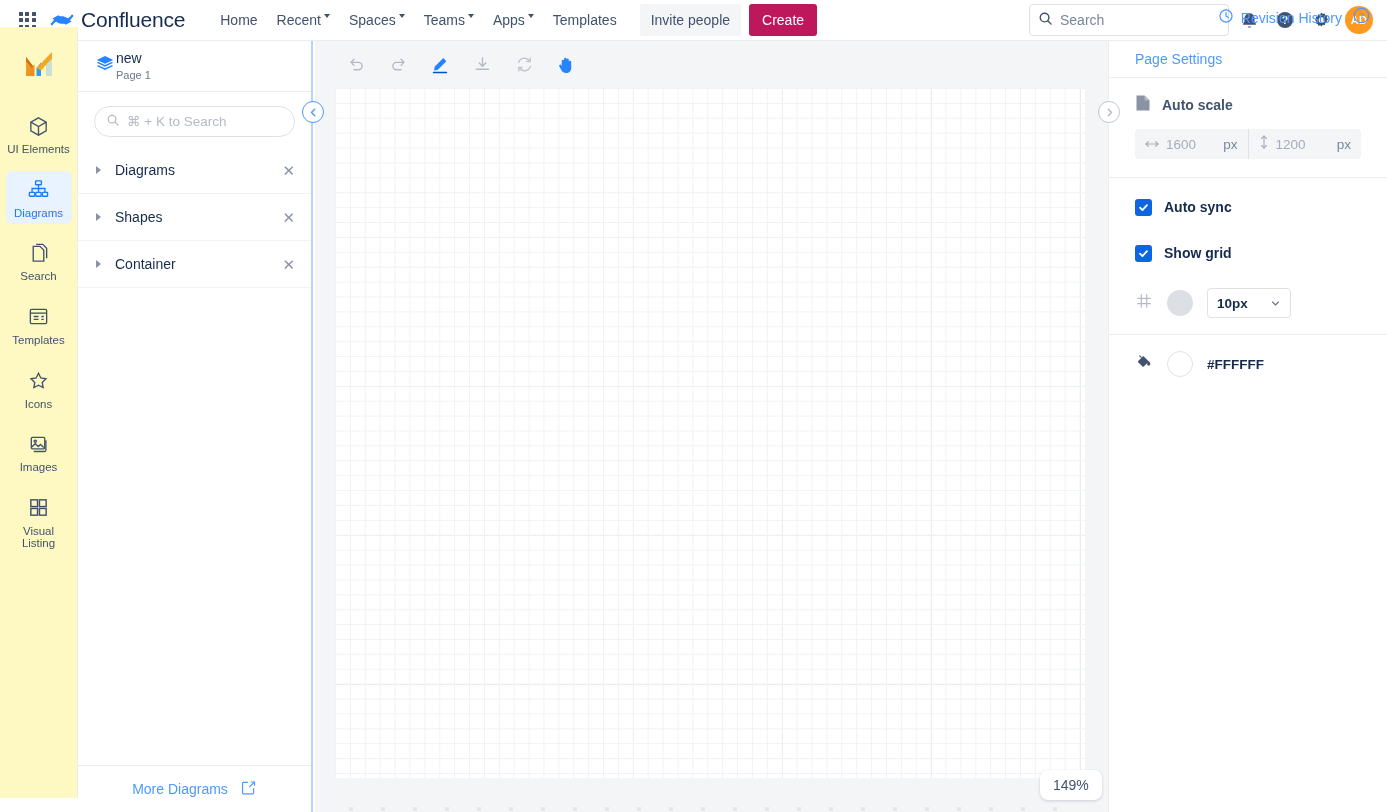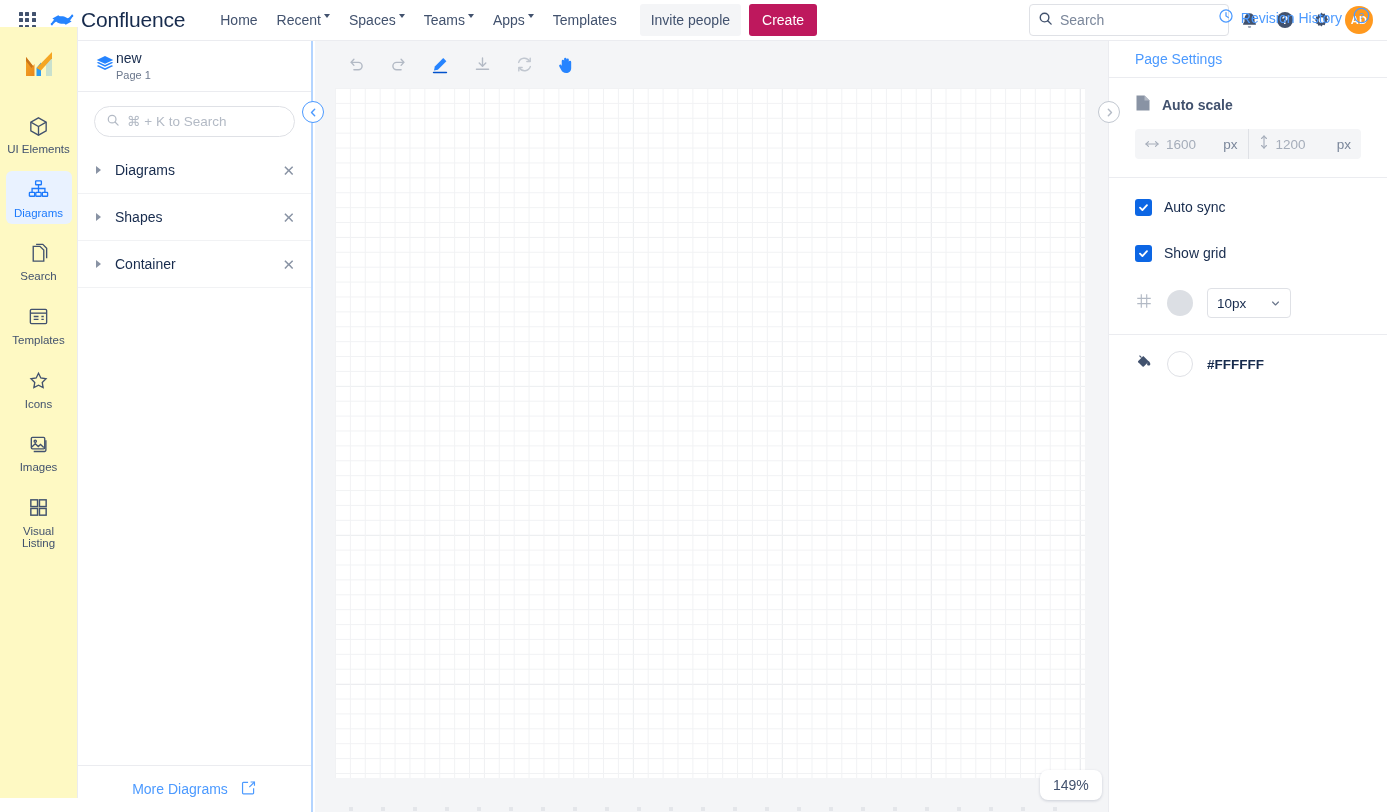--- a/index.html
+++ b/index.html
@@ -181,22 +181,22 @@
   .sizecell { flex: 1; display: flex; align-items: center; gap: 7px; padding: 0 10px; height: 100%; }
   .sizecell + .sizecell { border-left: 1px solid #dfe1e6; }
   .sizecell .val { font-size: 13.5px; color: #a5adba; }
   .sizecell .unit { font-size: 13.5px; color: #7a869a; margin-left: auto; }
   .chk-row { display: flex; align-items: center; gap: 12px; padding: 0 26px; height: 46px; cursor: pointer; }
   .chk {
     width: 17px; height: 17px; border-radius: 3px; background: #0c66e4; display: flex;
     align-items: center; justify-content: center; flex: 0 0 auto;
   }
   .chk svg { display: block; }
-  .chk-lb { font-size: 14px; color: #172b4d; }
-  .grid-row { display: flex; align-items: center; gap: 14px; padding: 12px 26px 16px; }
+  .chk-lb { font-size: 14px; color: #172b4d; font-weight: bold; }
+  .grid-row { display: flex; align-items: center; gap: 14px; padding: 12px 26px 16px; font-weight: bold; }
   .swatch-grey { width: 26px; height: 26px; border-radius: 50%; background: #dcdfe4; cursor: pointer; }
   .swatch-white { width: 26px; height: 26px; border-radius: 50%; background: #ffffff;
                   border: 1px solid #dfe1e6; cursor: pointer; }
   .select {
     width: 84px; height: 30px; border: 1px solid #dfe1e6; border-radius: 4px; display: flex;
     align-items: center; justify-content: space-between; padding: 0 9px; cursor: pointer;
   }
   .select .sv { font-size: 13.5px; color: #172b4d; }
   .bg-row { display: flex; align-items: center; gap: 14px; padding: 16px 26px; }
   .hexval { font-size: 13.5px; color: #172b4d; font-weight: 700; }

